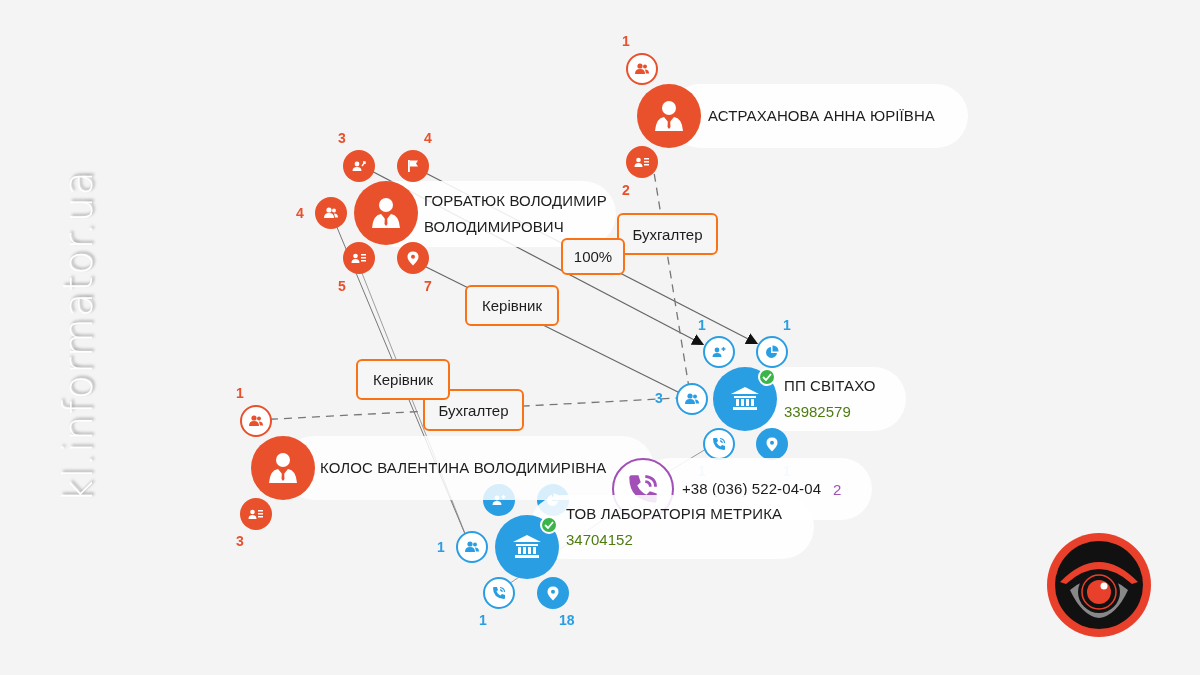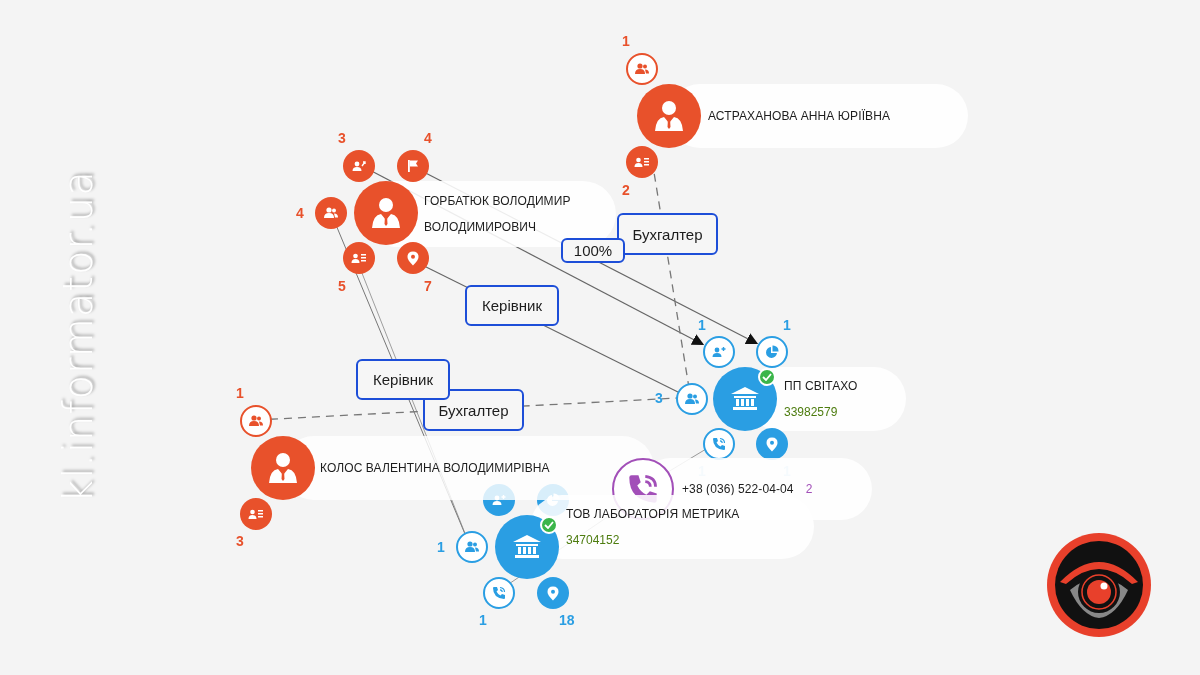--- a/index.html
+++ b/index.html
@@ -5,42 +5,42 @@
   html, body { margin:0; padding:0; }
   body {
     width:1200px; height:675px; overflow:hidden; position:relative;
     background:#f4f4f4;
     font-family:"Liberation Sans", sans-serif;
   }
   .canvas { position:absolute; left:0; top:0; width:1200px; height:675px; }
   svg.edges { position:absolute; left:0; top:0; }
   .pill {
     position:absolute; background:rgba(255,255,255,0.88);
-    border-radius:32px; color:#1d1d1d; font-size:12px;
+    border-radius:32px; color:#1d1d1d; font-size:15px;
     display:flex; flex-direction:column; justify-content:center;
     box-sizing:border-box;
   }
   .pill .name { line-height:26px; letter-spacing:0.1px; }
   .pill .code { color:#4d7c0f; line-height:26px; }
   .pill .phone-count { color:#a24fb8; margin-left:12px; }
   .circle {
     position:absolute; border-radius:50%; box-sizing:border-box;
     display:flex; align-items:center; justify-content:center;
   }
   .big-o { background:#e8512b; }
   .big-b { background:#2a9ee3; }
   .sm-o { background:#e8512b; width:32px; height:32px; }
   .sm-o-out { background:#fff; border:2px solid #e8512b; width:32px; height:32px; }
   .sm-b { background:#2a9ee3; width:32px; height:32px; }
   .sm-b-out { background:#fff; border:2px solid #2a9ee3; width:32px; height:32px; }
   .count { position:absolute; font-weight:bold; font-size:14px; }
   .count.o { color:#e8512b; }
   .count.b { color:#2a9ee3; }
   .label-box {
-    position:absolute; background:#f6f6f6; border:2px solid #1d4ed8;
+    position:absolute; background:#f6f6f6; border:2px solid #f97316;
     border-radius:6px; font-size:15px; color:#1d1d1d;
     display:flex; align-items:center; justify-content:center; box-sizing:border-box;
   }
   .check {
     position:absolute; width:18px; height:18px; border-radius:50%;
     background:#3bb54a; border:2px solid #fff; box-sizing:border-box;
     display:flex; align-items:center; justify-content:center;
   }
   .phone-node {
     position:absolute; width:62px; height:62px; border-radius:50%;
@@ -167,21 +167,21 @@
   </div>
   <span class="count o" style="left:338px;top:278px;">5</span>
   <div class="circle sm-o" style="left:397px;top:242px;">
     <svg width="12" height="15" viewBox="0 0 12 15">
         <path d="M6 0.5 Q11.5 0.5 11.5 6 Q11.5 9 6 14.5 Q0.5 9 0.5 6 Q0.5 0.5 6 0.5Z" fill="#fff"></path>
         <circle cx="6" cy="5.8" r="2" fill="#e8512b"></circle>
       </svg>
   </div>
   <span class="count o" style="left:424px;top:278px;">7</span>
 
-  <div class="label-box" style="left:561px;top:238px;width:64px;height:25px;">
+  <div class="label-box" style="left:561px;top:238px;width:64px;height:37px;">
     <span>100%</span>
   </div>
   <div class="label-box" style="left:465px;top:285px;width:94px;height:41px;">
     <span>Керівник</span>
   </div>
   <div class="label-box" style="left:423px;top:389px;width:101px;height:42px;">
     <span>Бухгалтер</span>
   </div>
   <div class="label-box" style="left:356px;top:359px;width:94px;height:41px;">
     <span>Керівник</span>

